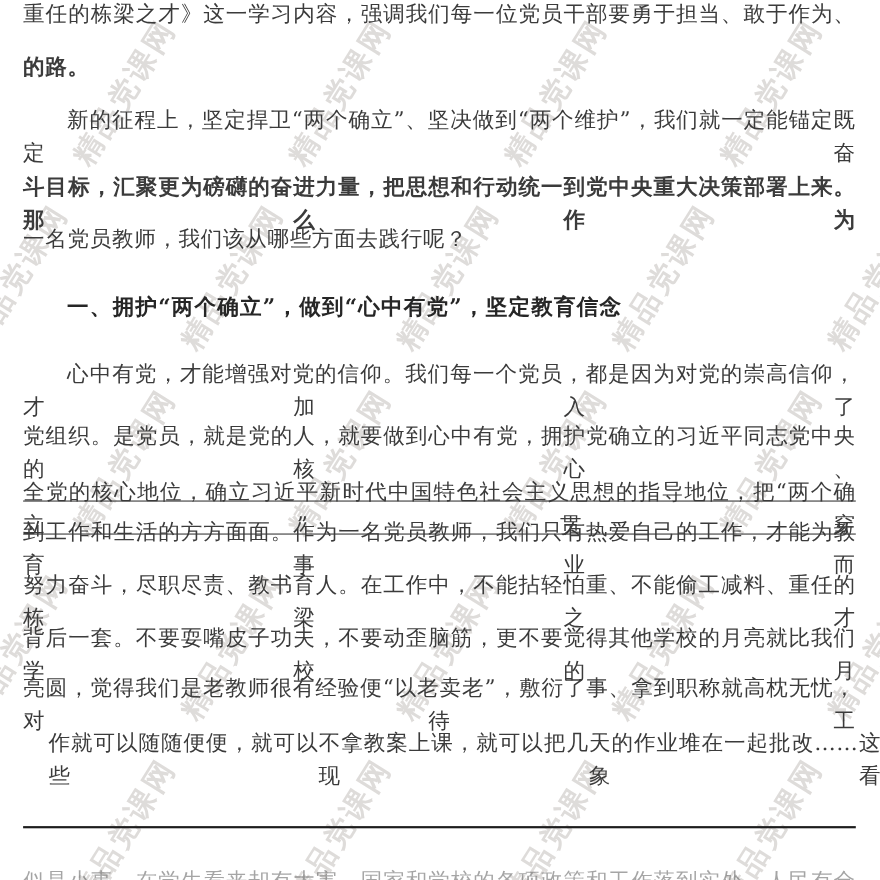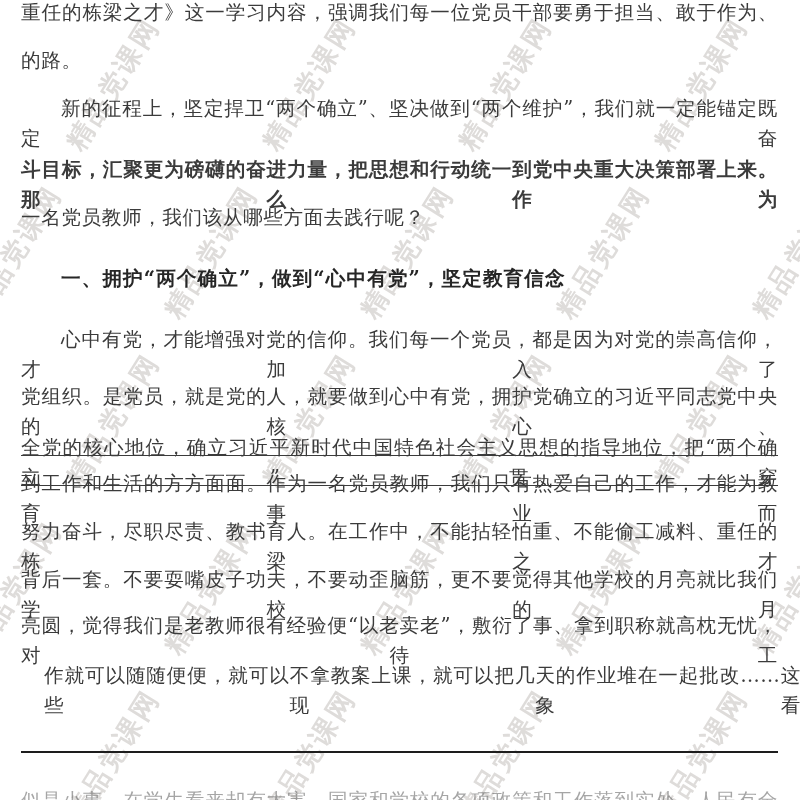--- a/index.html
+++ b/index.html
@@ -112,21 +112,21 @@
       <span class="wm" style="left: 58px; top: 810px; color: rgb(217, 214, 212); transform: rotate(-58deg);">精品党课网</span>
       <span class="wm" style="left: 254px; top: 810px; color: rgb(217, 214, 212); transform: rotate(-58deg);">精品党课网</span>
       <span class="wm" style="left: 450px; top: 810px; color: rgb(217, 214, 212); transform: rotate(-58deg);">精品党课网</span>
       <span class="wm" style="left: 646px; top: 810px; color: rgb(217, 214, 212); transform: rotate(-58deg);">精品党课网</span>
     </div>
 
   <div id="text-layer">
 
     <div class="line justify clip-top" style="top:-2px;">重任的栋梁之才》这一学习内容，强调我们每一位党员干部要勇于担当、敢于作为、不忘来时</div>
 
-    <div class="line" style="top:46px;">的路。</div>
+    <div class="line" style="top:46px;font-weight:bold;">的路。</div>
 
     <div class="line justify" style="top:94px; text-indent:40px;">新的征程上，坚定捍卫“两个确立”、坚决做到“两个维护”，我们就一定能锚定既定奋</div>
 
     <div class="line justify" style="top:155px;font-weight:bold;">斗目标，汇聚更为磅礴的奋进力量，把思想和行动统一到党中央重大决策部署上来。那么作为</div>
 
     <div class="line" style="top:203px;">一名党员教师，我们该从哪些方面去践行呢？</div>
 
     <div class="line heading" style="top:264px;">一、拥护“两个确立”，做到“心中有党”，坚定教育信念</div>
 
     <div class="line justify" style="top:325px; text-indent:40px;">心中有党，才能增强对党的信仰。我们每一个党员，都是因为对党的崇高信仰，才加入了</div>

